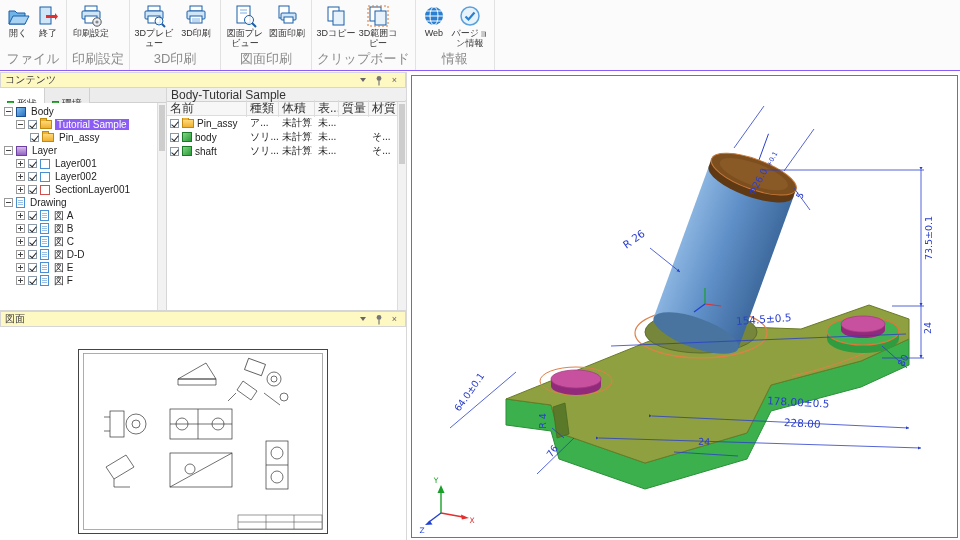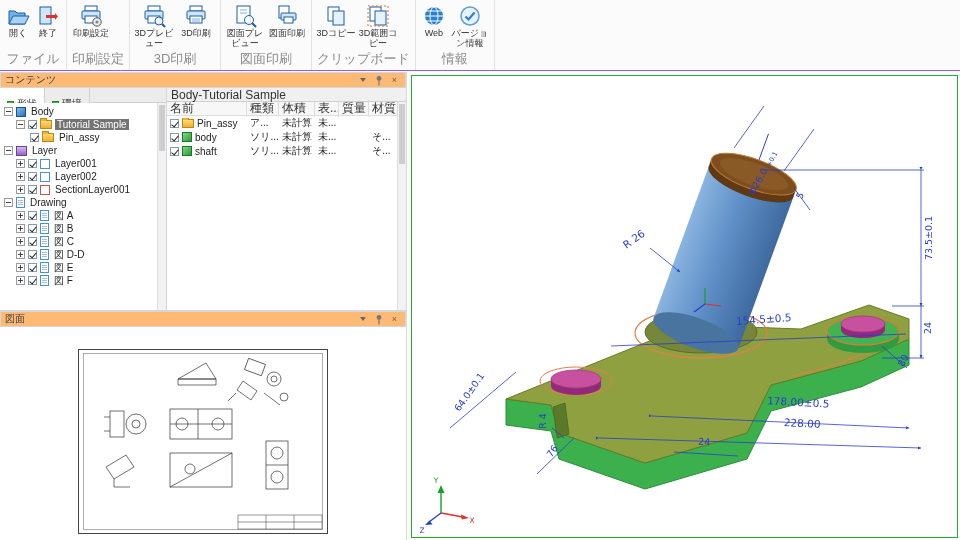--- a/index.html
+++ b/index.html
@@ -13,38 +13,38 @@
   .tb-group { display:flex; flex-direction:column; border-right:1px solid #e2e2e2; padding:2px 3px 0; }
   .tb-buttons { display:flex; flex:1; }
   .tb-btn { width:42px; display:flex; flex-direction:column; align-items:center; padding-top:2px; cursor:default; }
   .tb-btn.narrow { width:30px; }
   .tb-btn .ico { width:24px; height:24px; flex:0 0 24px; }
   .tb-btn .lbl { font-size:9px; line-height:1.1; text-align:center; color:#333; margin-top:1px; word-break:break-all; }
   .tb-group-label { text-align:center; font-size:13px; color:#8a8a8a; padding:0 2px 2px; }
 
   
   .left { position:absolute; top:72px; left:0; width:407px; height:468px; border-right:1px solid #d8d8d8; }
-  .panel-header { height:16px; background:#fdba74; border:1px solid #d6d6d6; display:flex; align-items:center;
+  .panel-header { height:16px; background:#fef9c3; border:1px solid #d6d6d6; display:flex; align-items:center;
                   font-size:10px; color:#3a3a3a; padding:0 4px; gap:3px; }
   .panel-header .sp { flex:1; }
   .ph-btn { width:13px; height:12px; display:flex; align-items:center; justify-content:center; color:#666; font-size:9px; cursor:default; }
   .tri-down { width:0; height:0; border-left:3.5px solid transparent; border-right:3.5px solid transparent; border-top:4px solid #666; }
 
   .left-body { display:flex; height:223px; border-bottom:1px solid #d6d6d6; }
   .tree-col { width:167px; position:relative; border-right:1px solid #d6d6d6; }
   .tabs { height:15px; display:flex; background:#ececec; border-bottom:1px solid #d0d0d0; }
   .tab { display:flex; align-items:center; gap:3px; padding:16px 7px; font-size:10px; color:#333;
          border-right:1px solid #d0d0d0; background:#ececec; cursor:default; }
   .tab.active { background:#fff; border-bottom:1px solid #fff; }
   .tab-dot { width:7px; height:7px; background:#3cb043; border:1px solid #2a8a30; }
 
   .tree { position:absolute; top:15px; bottom:0; left:0; right:9px; background:#fff; overflow:hidden; padding-top:2px; }
   .tree-row { height:13px; display:flex; align-items:center; gap:3px; padding-left:4px; white-space:nowrap; }
   .tree-row .lbl { font-size:10px; color:#222; padding:0 2px; }
-  .tree-row.sel .lbl { background:#737373; color:#fff; }
+  .tree-row.sel .lbl { background:#8b5cf6; color:#fff; }
   .ind1 { padding-left:16px; } .ind2 { padding-left:30px; }
   .expander { width:9px; height:9px; border:1px solid #9a9a9a; background:#fff; position:relative; flex:0 0 9px; }
   .expander:before { content:""; position:absolute; left:1px; right:1px; top:3px; height:1px; background:#444; }
   .expander.plus:after { content:""; position:absolute; top:1px; bottom:1px; left:3px; width:1px; background:#444; }
   .checkbox { width:9px; height:9px; border:1px solid #8a9aa8; background:#fff; position:relative; flex:0 0 9px; }
   .checkbox.checked:after { content:""; position:absolute; left:2px; top:0; width:3px; height:6px;
                             border:solid #222; border-width:0 1.5px 1.5px 0; transform:rotate(40deg); }
   .i-body { width:10px; height:10px; background:linear-gradient(135deg,#7ec0f0,#2a6fc0); border:1px solid #1a4f90; flex:0 0 10px; }
   .i-folder { width:12px; height:9px; background:linear-gradient(#ffd978,#f0b030); border:1px solid #c08a10; position:relative; flex:0 0 12px; }
   .i-folder:before { content:""; position:absolute; top:-3px; left:-1px; width:5px; height:2px; background:#f0b030; border:1px solid #c08a10; border-bottom:none; }

